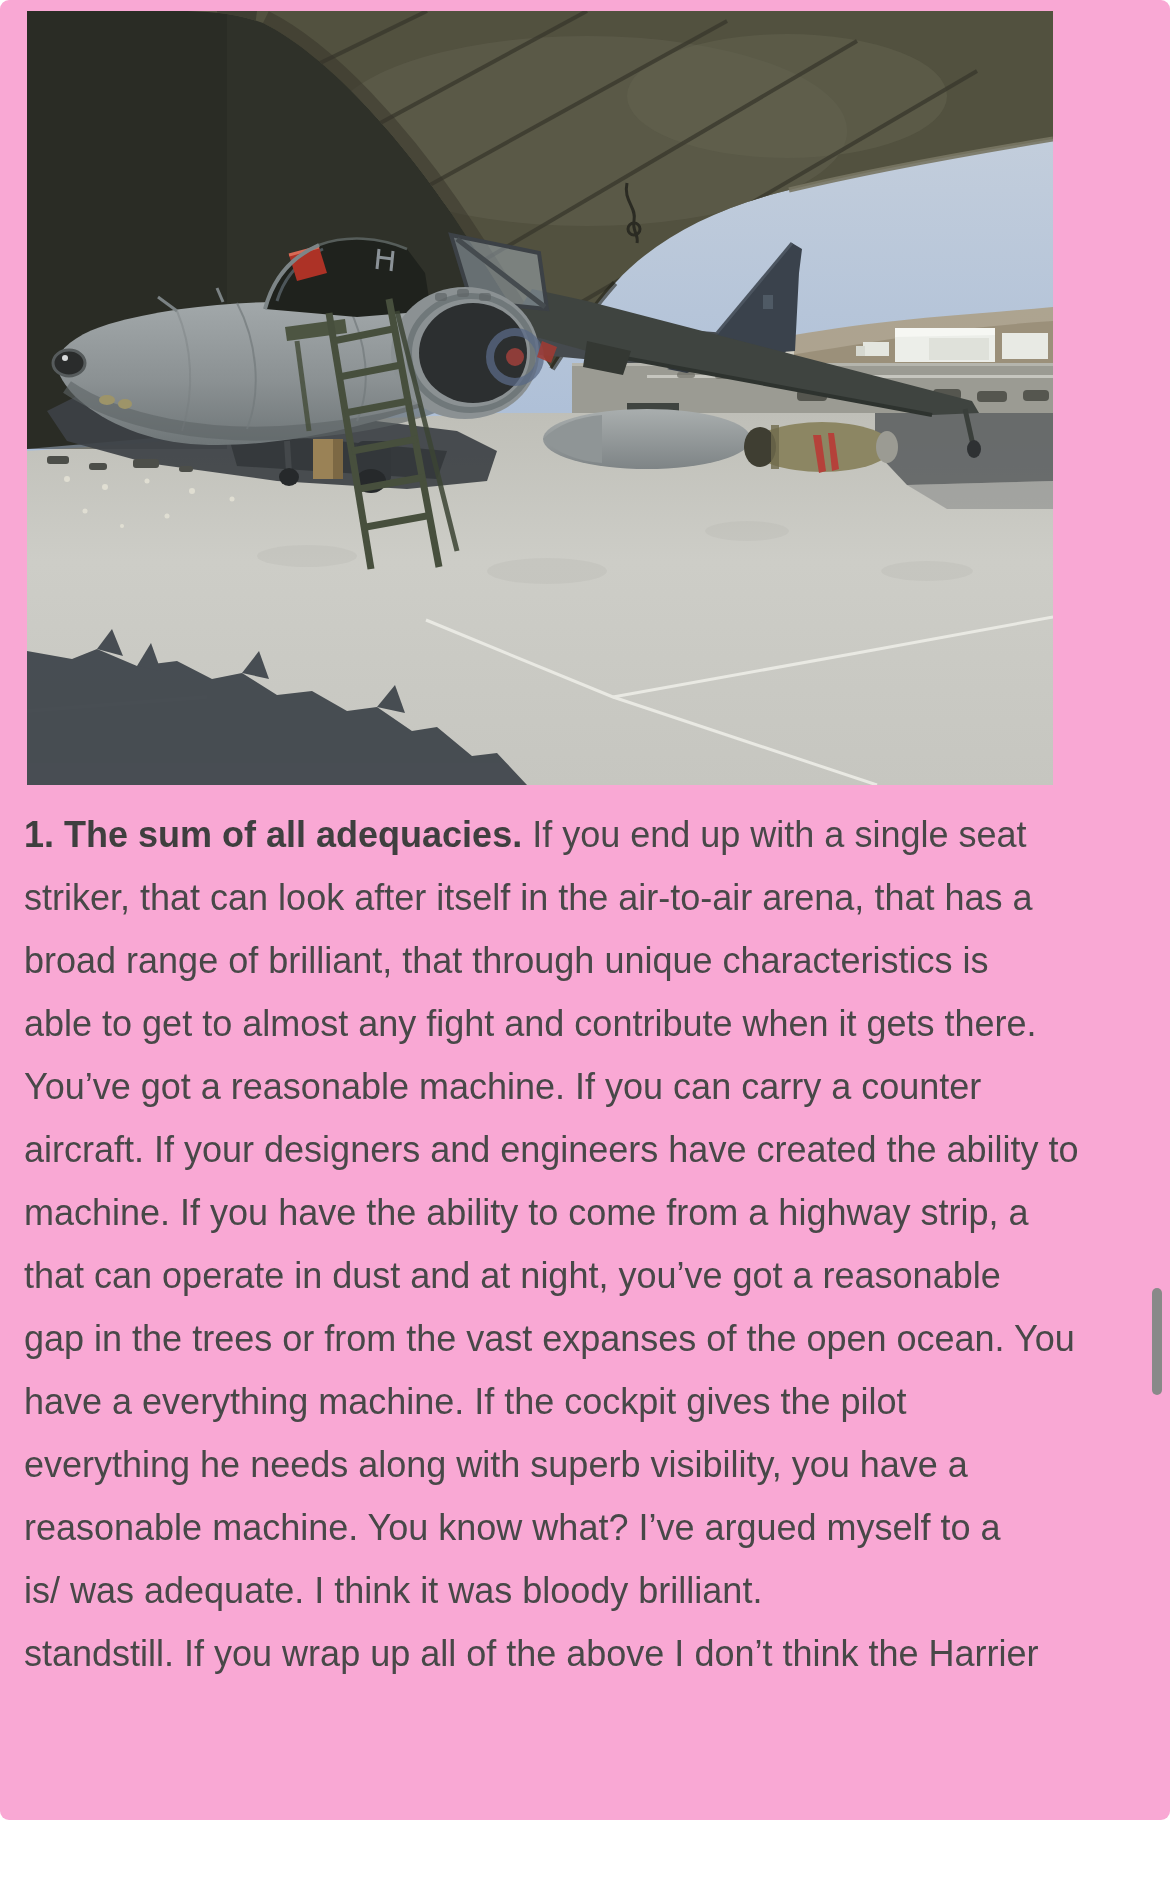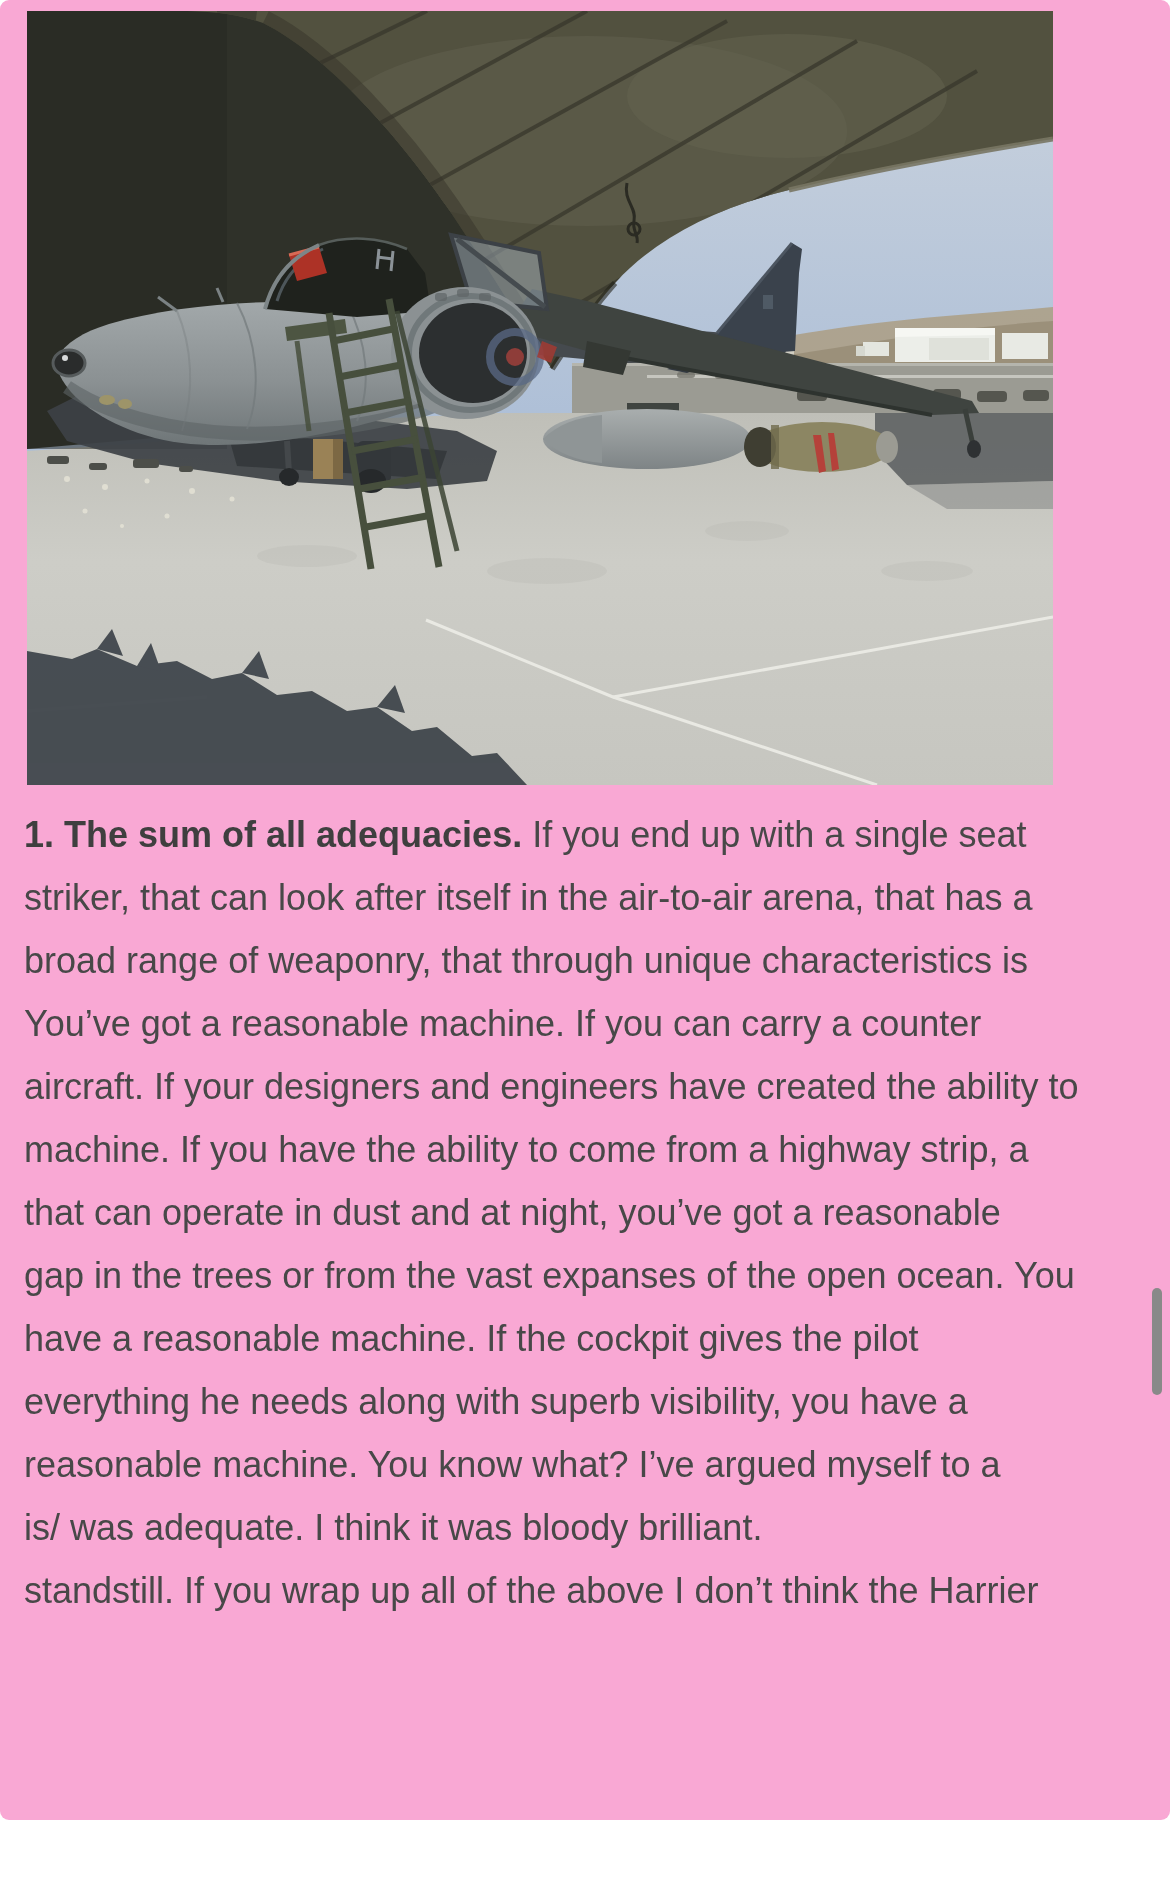--- a/index.html
+++ b/index.html
@@ -255,27 +255,28 @@
         <path d="M350,696 L368,674 L378,702 Z"></path>
         <path d="M110,655 L124,632 L134,660 Z"></path>
       </g>
     </svg>
   </div>
 
   <div class="article">
     <div class="line"><strong class="lead-bold">1. The sum of all adequacies.</strong><span>If you end up with a single seat</span></div>
     <div>
         <div class="line">striker, that can look after itself in the air-to-air arena, that has a</div>
-        <div class="line">broad range of weaponry, that through unique characteristics is</div>
+        <div class="line">broad range of brilliant, that through unique characteristics is</div>
+        <div class="line">able to get to almost any fight and contribute when it gets there.</div>
         <div class="line">You’ve got a reasonable machine. If you can carry a counter</div>
         <div class="line">aircraft. If your designers and engineers have created the ability to</div>
         <div class="line">machine. If you have the ability to come from a highway strip, a</div>
         <div class="line">that can operate in dust and at night, you’ve got a reasonable</div>
         <div class="line">gap in the trees or from the vast expanses of the open ocean. You</div>
-        <div class="line">have a reasonable machine. If the cockpit gives the pilot</div>
+        <div class="line">have a everything machine. If the cockpit gives the pilot</div>
         <div class="line">everything he needs along with superb visibility, you have a</div>
         <div class="line">reasonable machine. You know what? I’ve argued myself to a</div>
         <div class="line">is/ was adequate. I think it was bloody brilliant.</div>
         <div class="line">standstill. If you wrap up all of the above I don’t think the Harrier</div>
       </div>
   </div>
 
   <div class="scrollbar-thumb"></div>
 
 </div>

